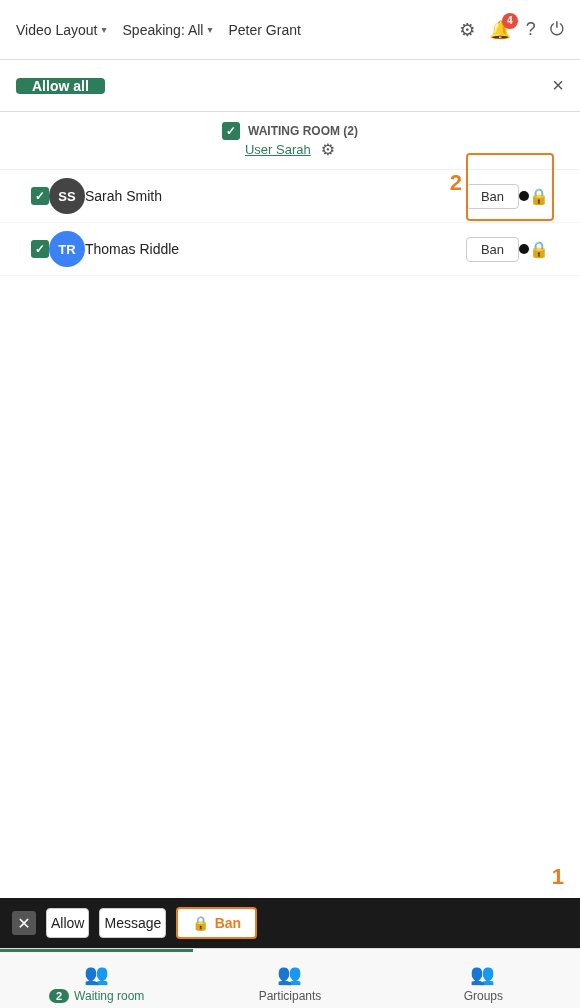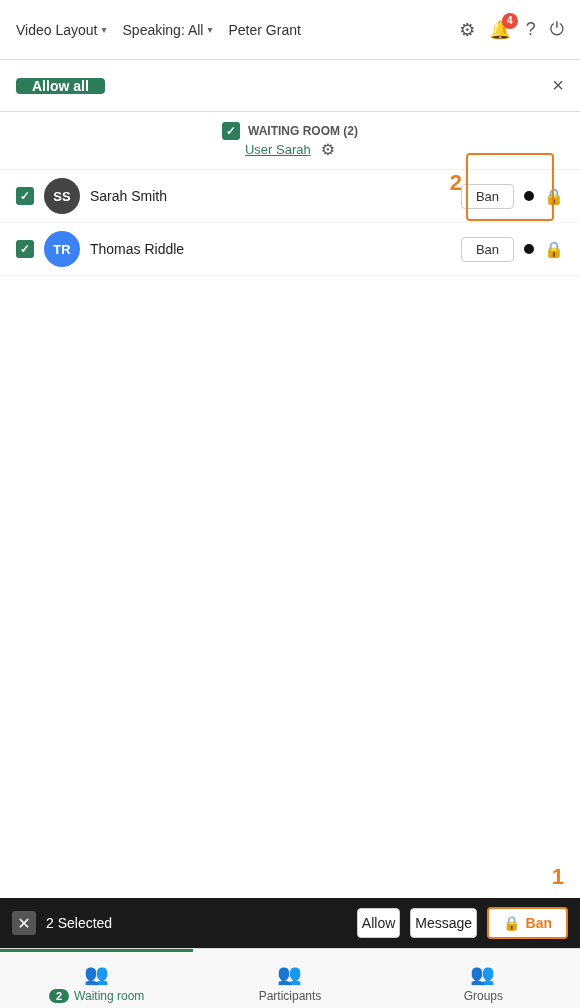--- a/index.html
+++ b/index.html
@@ -151,23 +151,23 @@
     .gear-icon-sm {
       font-size: 16px;
       cursor: pointer;
       color: #555;
     }
 
     
     .participant-row {
       display: flex;
       align-items: center;
-      padding: 8px 16px;
+      padding: 8px 31px;
       border-bottom: 1px solid #f5f5f5;
-      gap: 10px;
+      gap: 0;
     }
     .participant-avatar {
       width: 36px;
       height: 36px;
       border-radius: 50%;
       display: flex;
       align-items: center;
       justify-content: center;
       color: white;
       font-weight: bold;
@@ -406,21 +406,20 @@
 
   <div class="empty-space"></div>
 </div>
 
 <div class="orange-highlight"></div>
 <div class="orange-label-2">2</div>
 <div class="orange-label-1">1</div>
 
 <div class="selection-bar">
   <button class="selection-close">✕</button>
-  <span class="selected-count">2 Selected</span>
   <button class="action-btn">Allow</button>
   <button class="action-btn">Message</button>
   <button class="ban-action-btn">
     <span>🔒</span>
     <span>Ban</span>
   </button>
 </div>
 
 <div class="bottom-nav">
   <div class="nav-tab active">

